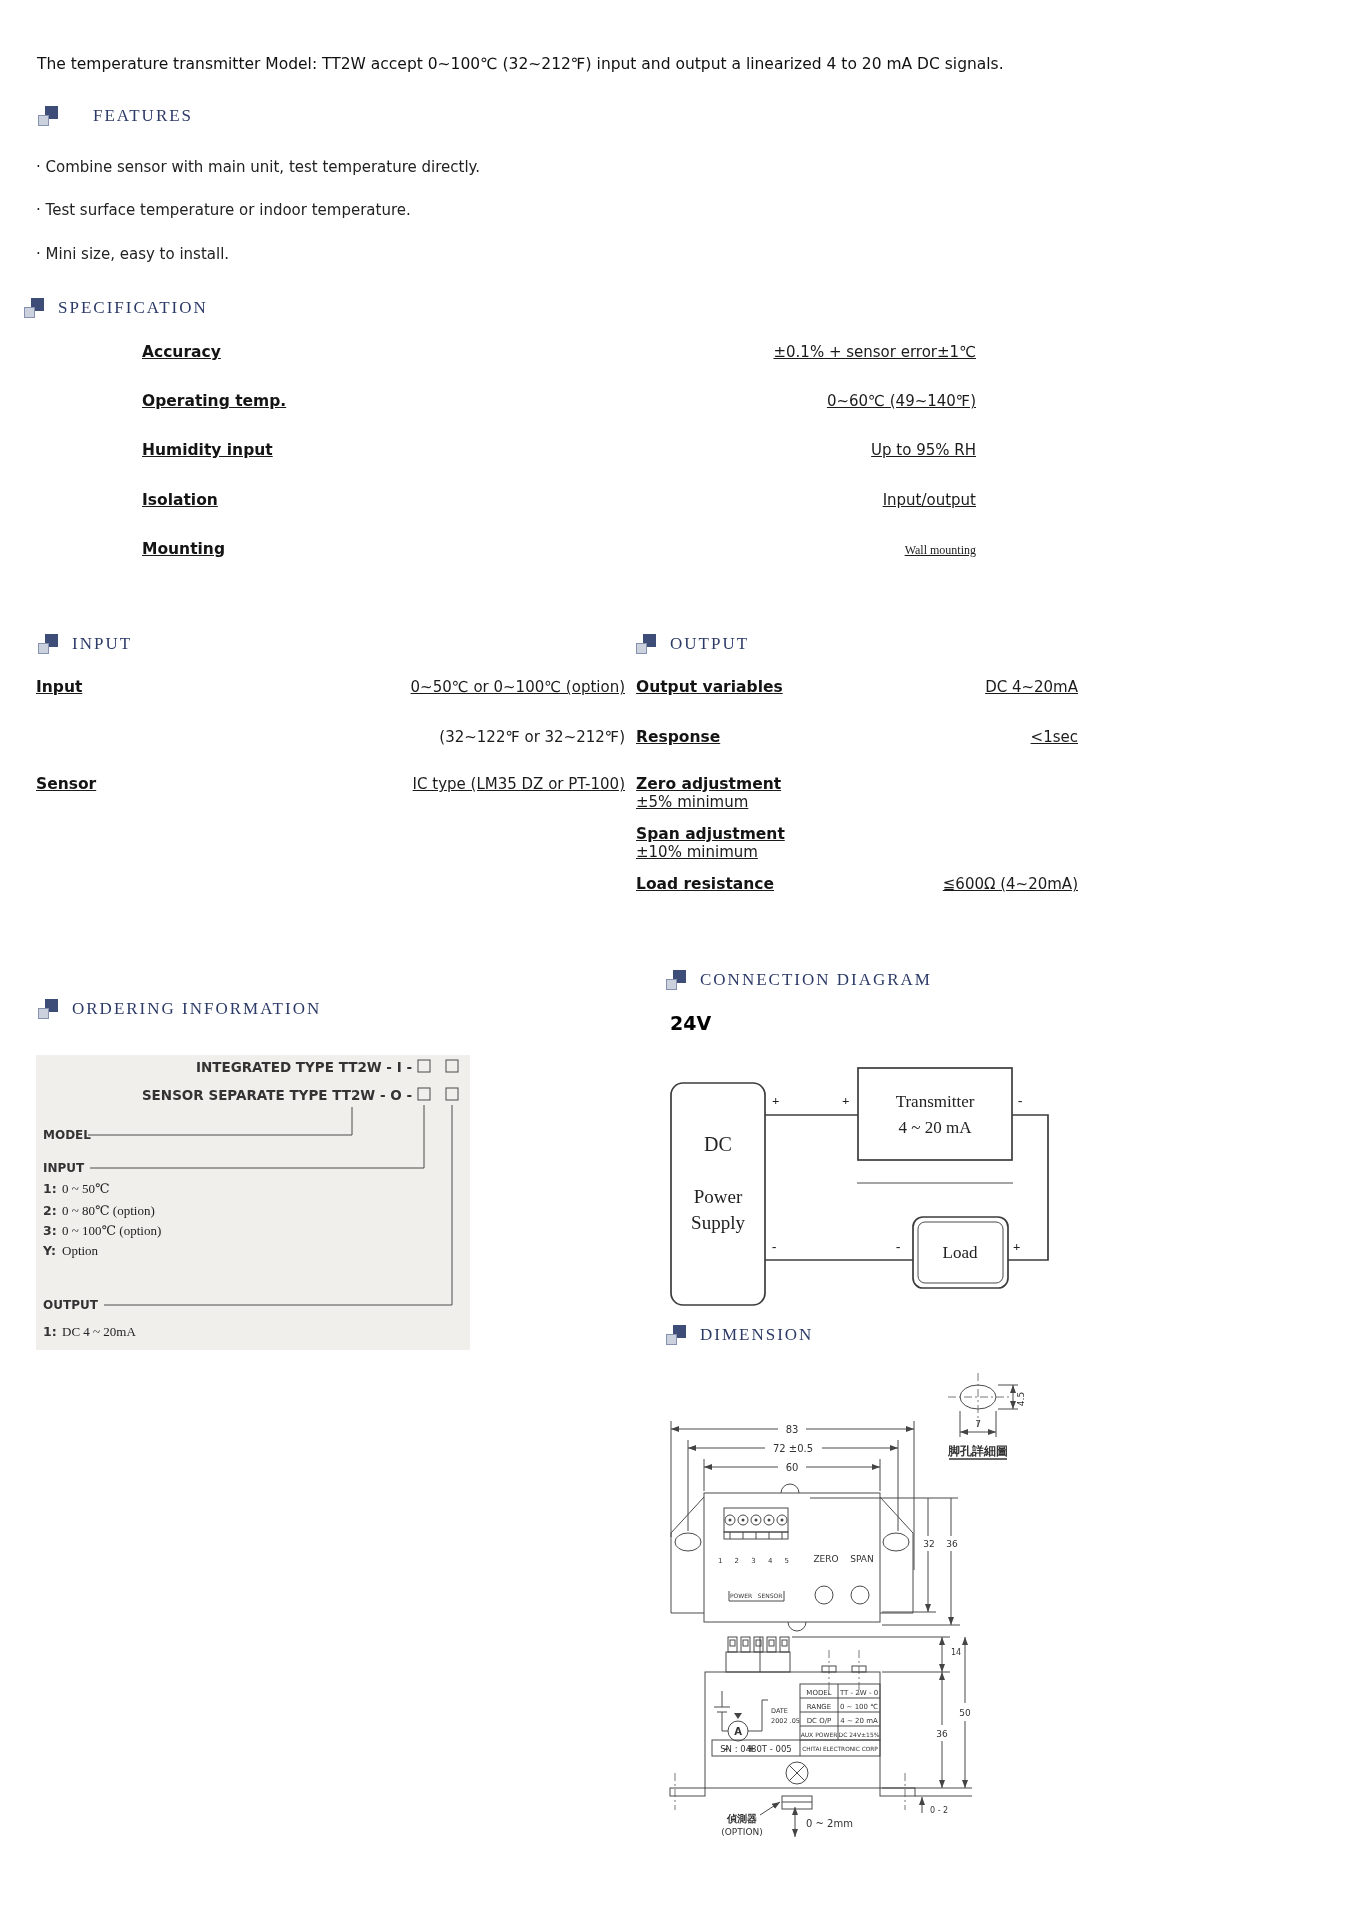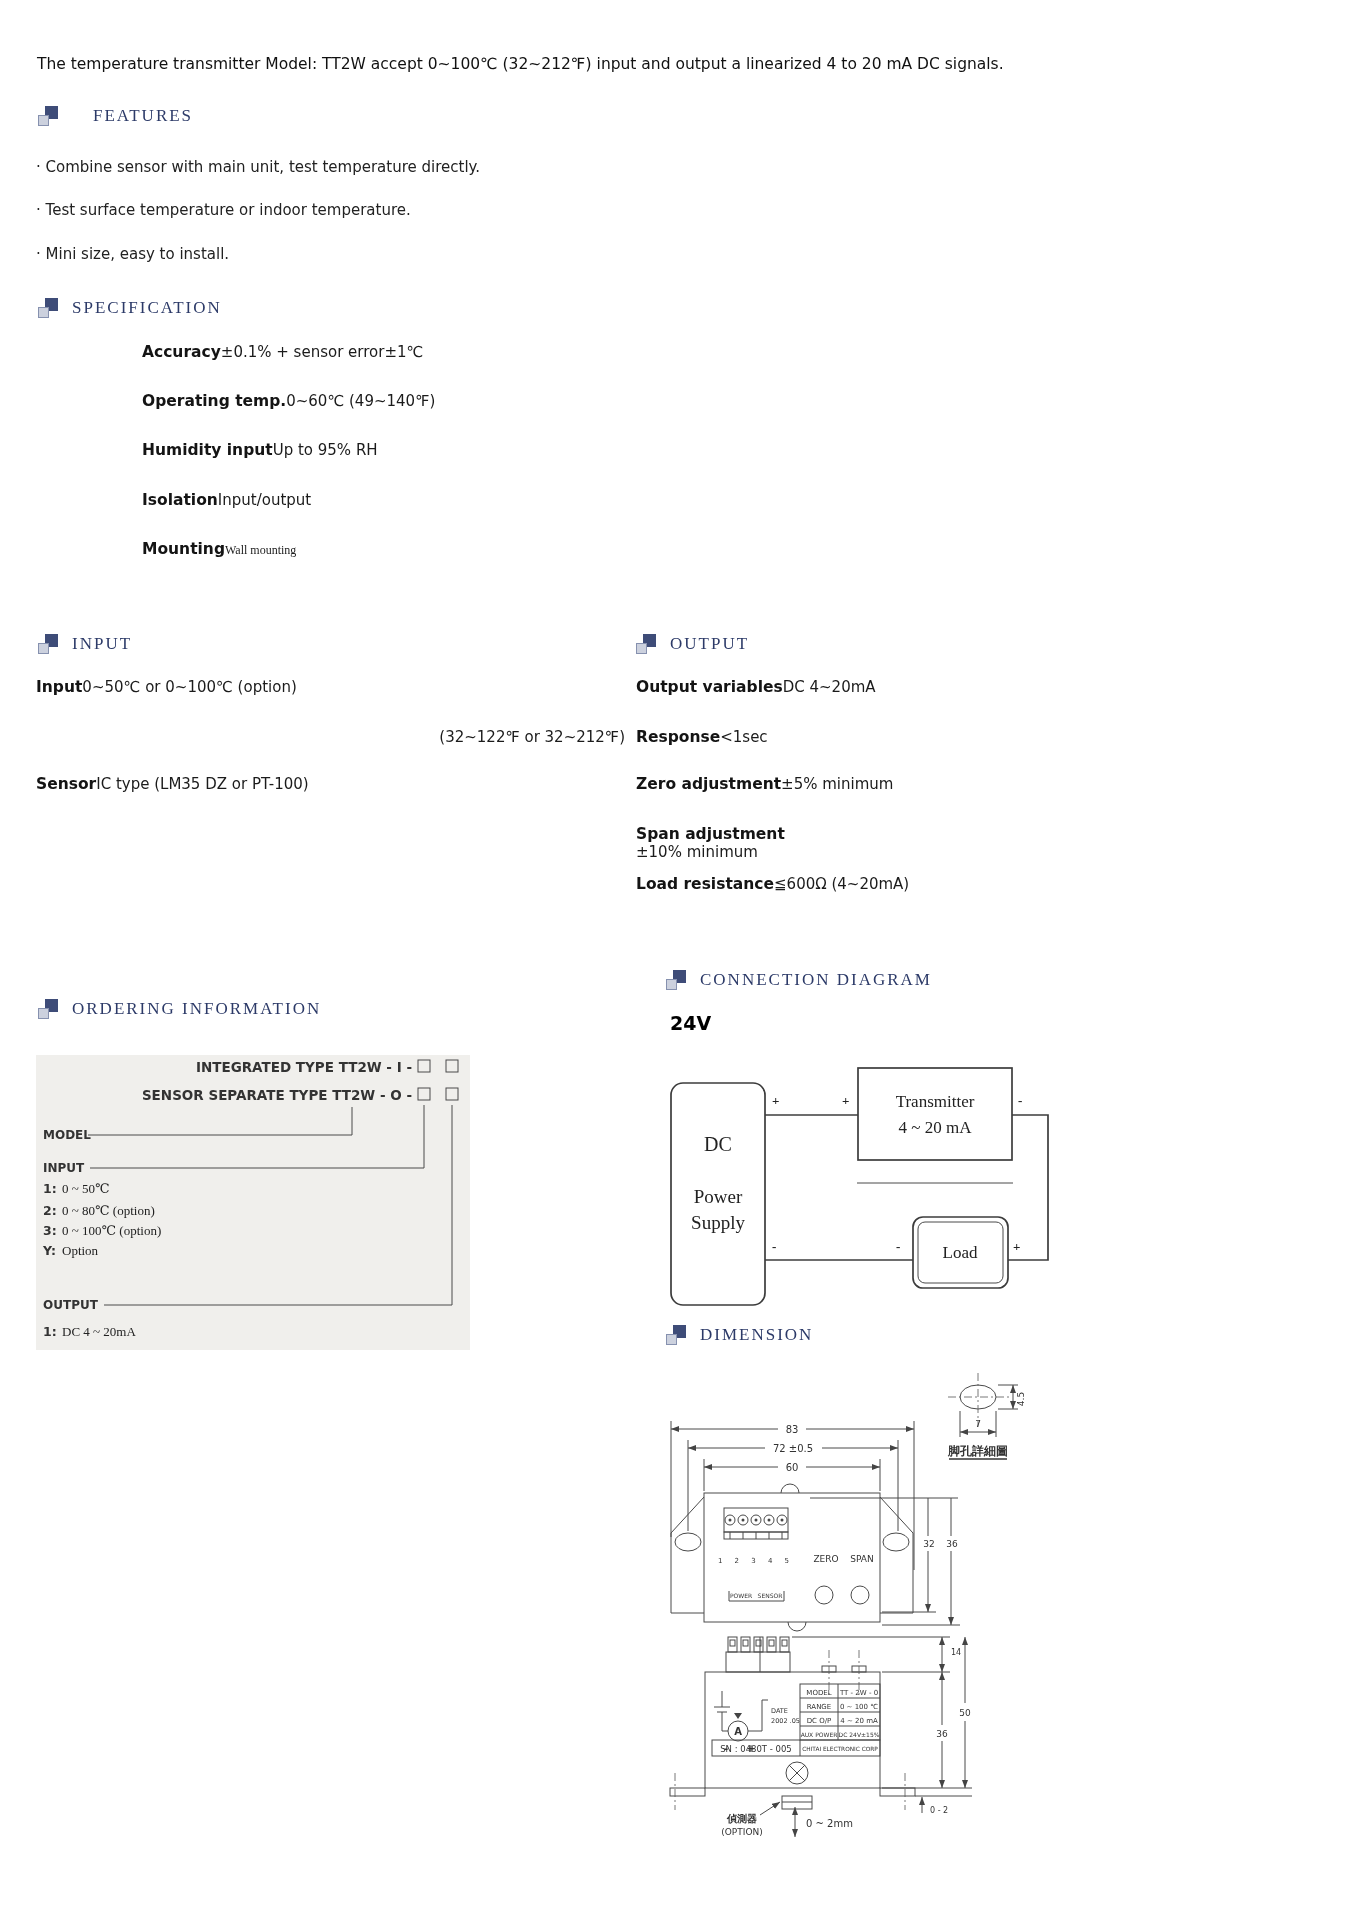--- a/index.html
+++ b/index.html
@@ -6,21 +6,21 @@
   .page{position:relative;width:1199px;height:1914px;background:#fff;
         font-family:"DejaVu Sans","Liberation Sans",sans-serif;color:#1b1b1b;overflow:hidden;}
   .abs{position:absolute;}
   .intro{font-size:15.5px;color:#111;}
   .bullet{font-size:15px;color:#222;}
   .sec{position:absolute;display:flex;align-items:center;gap:14px;}
   .sec-ico{position:relative;width:20px;height:20px;flex:0 0 20px;}
   .sec-ico .dk{position:absolute;right:0;top:0;width:13px;height:13px;background:#3e4c78;}
   .sec-ico .lt{position:absolute;left:0;bottom:0;width:9px;height:9px;background:#ccd1de;border:1px solid #8691af;}
   .sec-t{font-family:"Liberation Serif","DejaVu Serif",serif;font-size:17px;letter-spacing:2px;color:#2c3a68;white-space:nowrap;}
-  .row{position:absolute;display:flex;align-items:baseline;}
+  .row{position:absolute;display:flex;justify-content:space-between;align-items:baseline;text-decoration:underline;}
   .lbl{font-weight:bold;font-size:15.5px;color:#141414;white-space:nowrap;}
   .val{font-size:15px;color:#1b1b1b;white-space:nowrap;}
   .serifv{font-family:"Liberation Serif","DejaVu Serif",serif;font-size:12px;}
   .rval{position:absolute;text-align:right;font-size:15px;white-space:nowrap;}
   .v24{position:absolute;font-weight:bold;font-size:19px;color:#000;}
   svg text{font-family:"DejaVu Sans","Liberation Sans",sans-serif;fill:#333;}
   svg .ser{font-family:"Liberation Serif","DejaVu Serif",serif;fill:#222;}
   svg .ln{stroke:#4a4a4a;stroke-width:1;fill:none;}
   svg .ln2{stroke:#3c3c3c;stroke-width:1.7;fill:none;}
   svg .dd{stroke:#555;stroke-width:0.8;fill:none;stroke-dasharray:8 3 2 3;}
@@ -36,21 +36,21 @@
     <span class="sec-ico">
         <span class="dk"></span>
         <span class="lt"></span>
       </span>
     <span class="sec-t">FEATURES</span>
   </div>
   <div class="abs bullet" style="left:36px;top:158px;">· Combine sensor with main unit, test temperature directly.</div>
   <div class="abs bullet" style="left:36px;top:201px;">· Test surface temperature or indoor temperature.</div>
   <div class="abs bullet" style="left:36px;top:245px;">· Mini size, easy to install.</div>
 
-  <div class="sec" style="left:38px;top:298px;">
+  <div class="sec" style="left:24px;top:298px;">
     <span class="sec-ico">
         <span class="dk"></span>
         <span class="lt"></span>
       </span>
     <span class="sec-t">SPECIFICATION</span>
   </div>
   <div class="row" style="left:142px;top:343px;width:834px;">
     <span class="lbl">Accuracy</span>
     <span class="val">±0.1% + sensor error±1℃</span>
   </div>
@@ -98,21 +98,21 @@
   </div>
 
   <div class="row" style="left:636px;top:678px;width:442px;">
     <span class="lbl">Output variables</span>
     <span class="val">DC 4~20mA</span>
   </div>
   <div class="row" style="left:636px;top:728px;width:442px;">
     <span class="lbl">Response</span>
     <span class="val">&lt;1sec</span>
   </div>
-  <div class="row" style="left:636px;top:775px;width:442px;">
+  <div class="row" style="left:636px;top:775px;width:442px;flex-direction:column;">
     <span class="lbl">Zero adjustment</span>
     <span class="val">±5% minimum</span>
   </div>
   <div class="row" style="left:636px;top:825px;width:442px;flex-direction:column;">
     <span class="lbl">Span adjustment</span>
     <span class="val">±10% minimum</span>
   </div>
   <div class="row" style="left:636px;top:875px;width:442px;">
     <span class="lbl">Load resistance</span>
     <span class="val">≦600Ω (4~20mA)</span>

